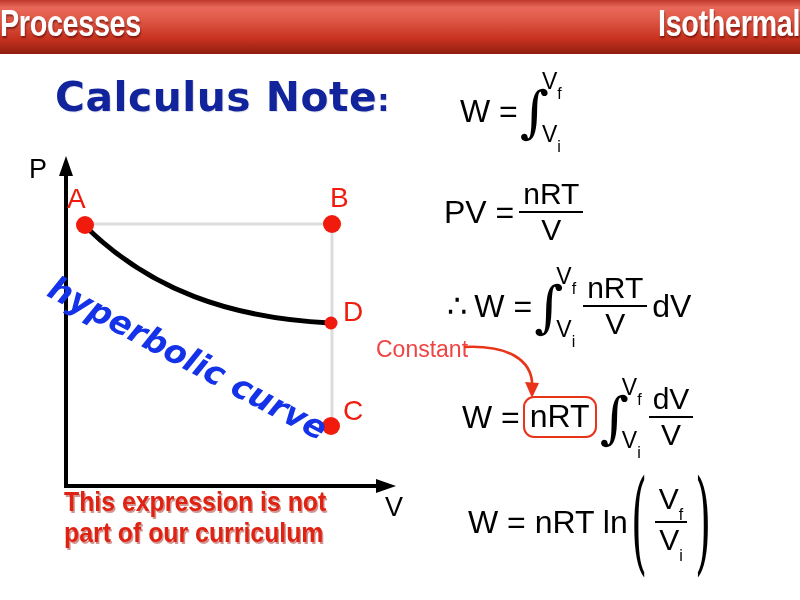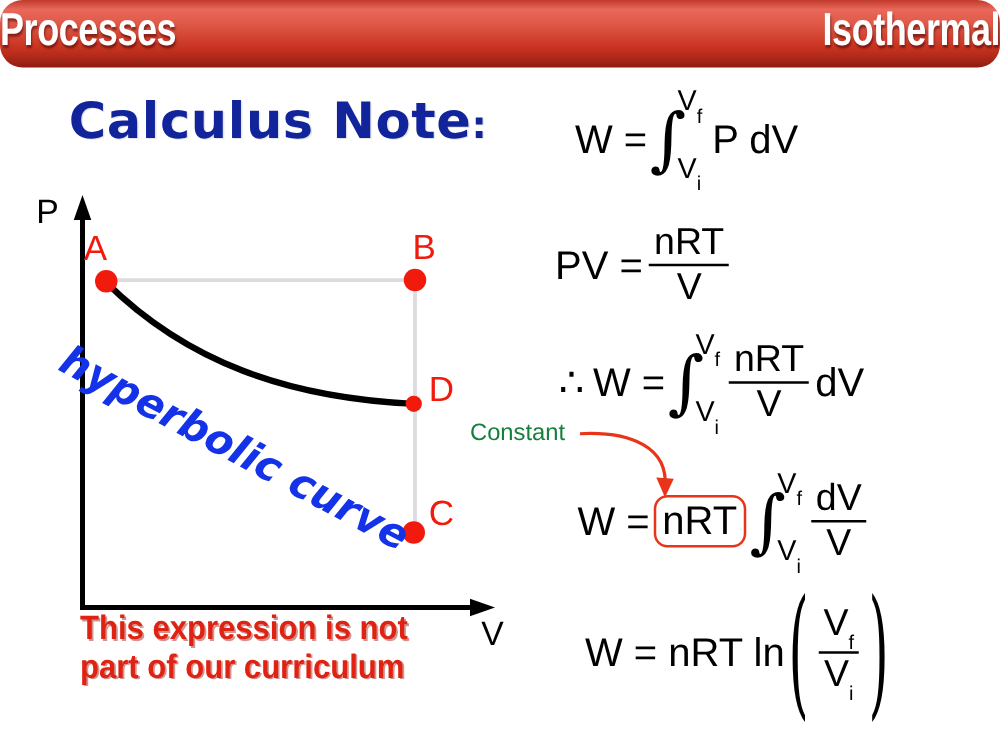--- a/index.html
+++ b/index.html
@@ -23,21 +23,20 @@
     width: 800px;
     height: 54px;
     background: linear-gradient(to bottom,
         #c0392b 0%,
         #e8685a 14%,
         #e05a48 34%,
         #c7321f 72%,
         #9e2314 93%,
         #8d1c0f 100%);
     overflow: hidden;
-    border-radius: 18px;
   }
   .header-title {
     position: absolute;
     top: 1px;
     font-family: "Liberation Sans Narrow", "Liberation Sans", sans-serif;
     font-weight: bold;
     font-size: 37px;
     line-height: 46px;
     color: #ffffff;
     letter-spacing: -0.5px;
@@ -189,22 +188,22 @@
     line-height: 1.14;
     margin: 0 1px 0 3px;
     display: inline-block;
   }
 
   .constant-label {
     position: absolute;
     left: 376px;
     top: 336px;
     font-family: "Liberation Sans", sans-serif;
-    font-size: 19px;
-    color: #15803d;
+    font-size: 23px;
+    color: #ef4444;
   }
 
   
   .bigparen {
     font-family: "DejaVu Serif", serif;
     font-size: 46px;
     font-weight: 300;
     display: inline-block;
     transform: scaleY(2.45) scaleX(0.9);
     transform-origin: center center;
@@ -260,21 +259,20 @@
 
 <div class="eq" style="left:460px; top:82px;">
   <span class="eq-lhs">W =</span>
   <span class="integral">
     <span class="int-sign">∫</span>
     <span class="int-lims">
       <span class="upper"><span>V</span><span class="sub">f</span></span>
       <span class="lower"><span>V</span><span class="sub">i</span></span>
     </span>
   </span>
-  <span class="mi" style="margin-left:6px;">P dV</span>
 </div>
 
 <div class="eq" style="left:444px; top:178px;">
   <span class="eq-lhs">PV =</span>
   <span class="frac">
     <span class="num">nRT</span>
     <span class="bar"></span>
     <span class="den">V</span>
   </span>
 </div>

